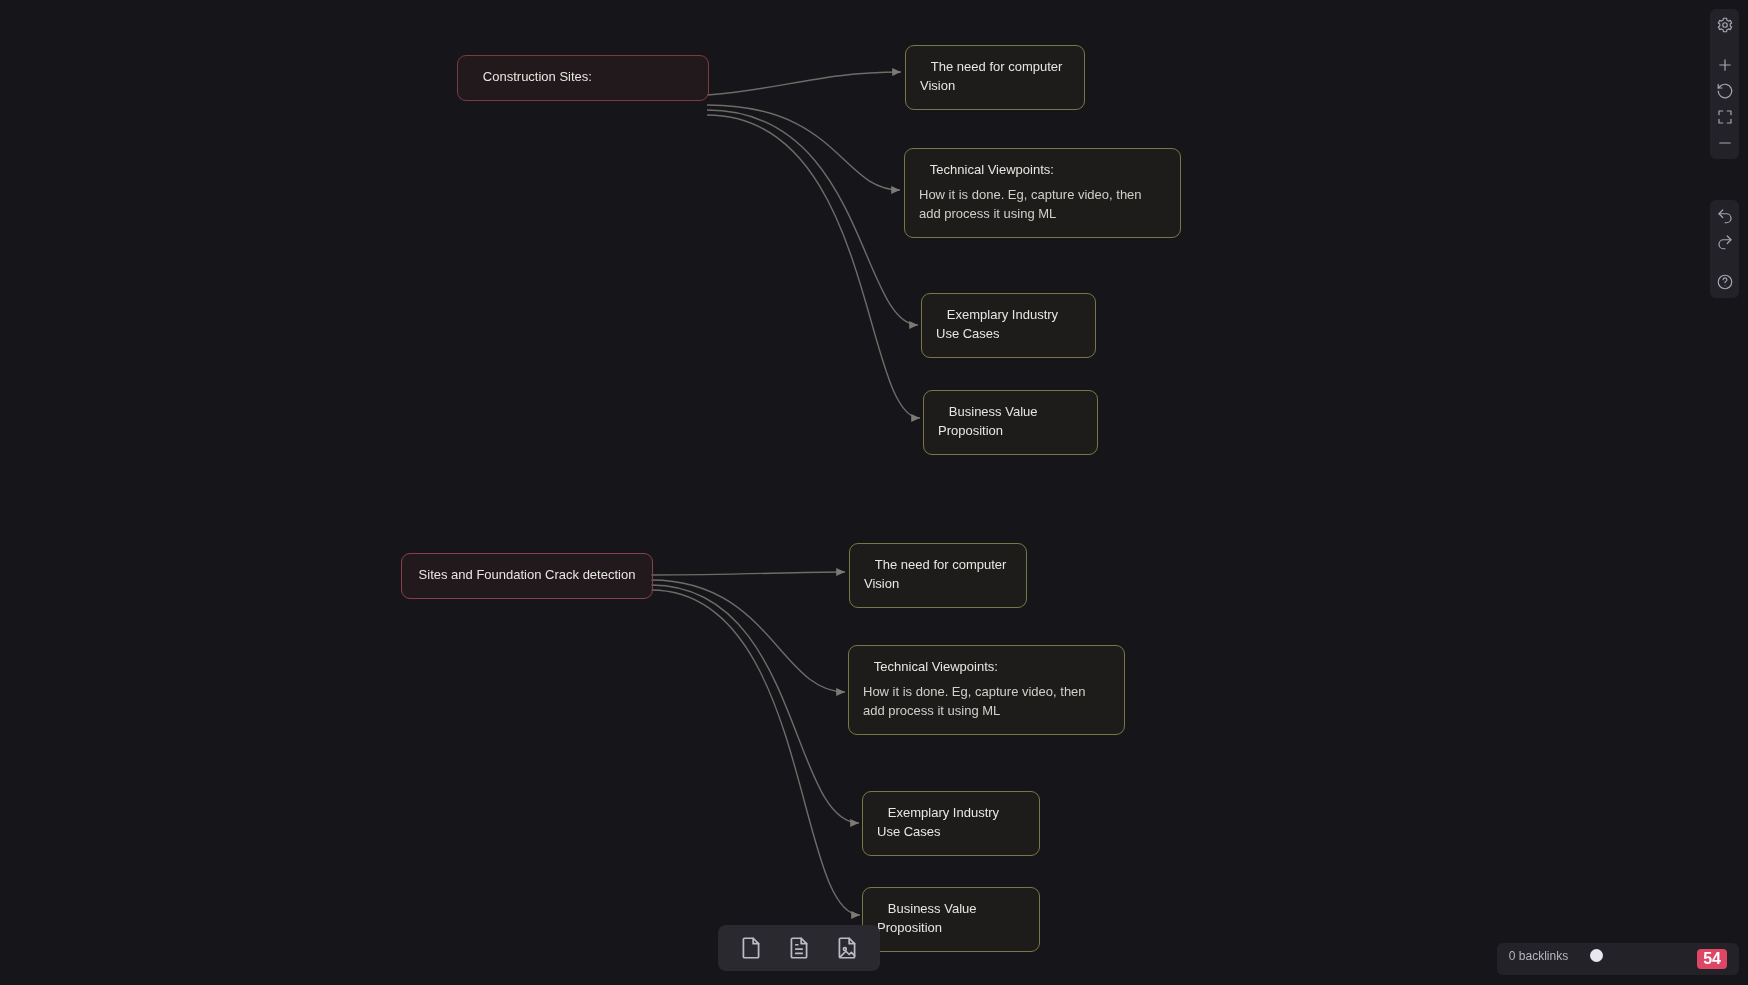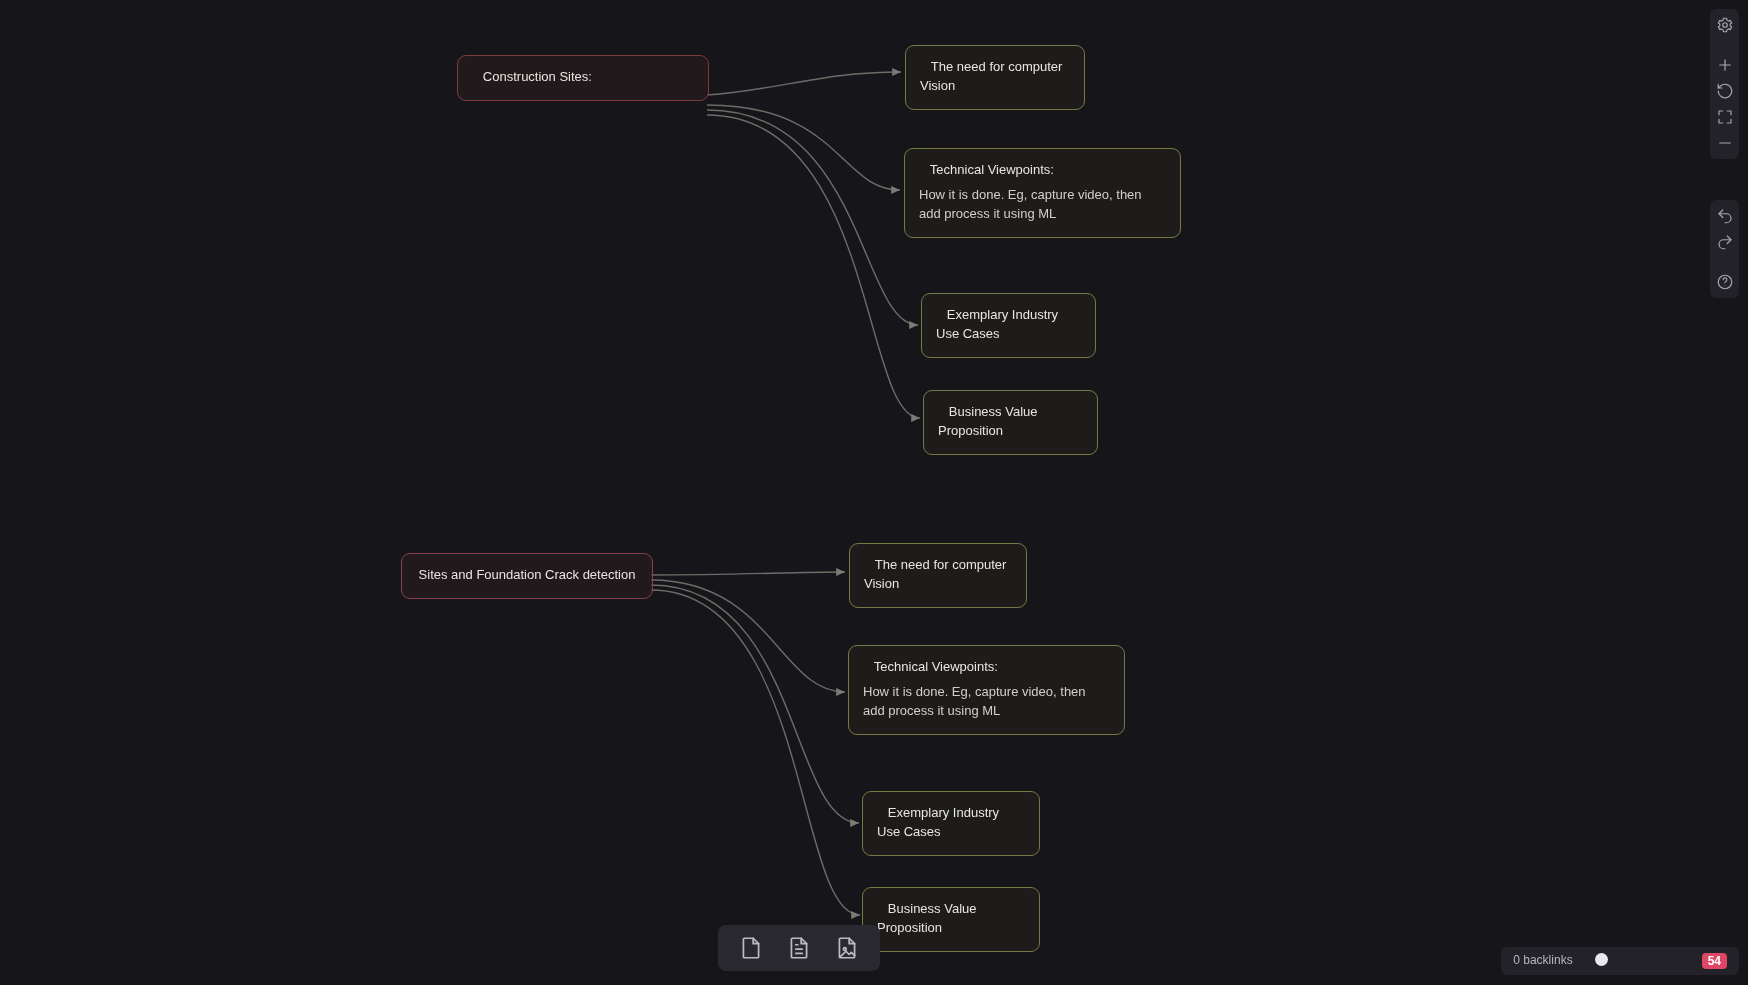--- a/index.html
+++ b/index.html
@@ -15,21 +15,21 @@
   .rtoolbar{position:absolute;right:9px;top:9px;width:29px;background:#232228;border-radius:6px;display:flex;flex-direction:column;align-items:center;gap:6px;padding:6px 0;}
   .rtoolbar .btn{width:20px;height:20px;display:flex;align-items:center;justify-content:center;color:#a7a5af;cursor:pointer;}
   .rgap{height:8px;}
   .rtoolbar2{position:absolute;right:9px;top:200px;width:29px;background:#232228;border-radius:6px;display:flex;flex-direction:column;align-items:center;gap:6px;padding:6px 0;}
   
   .btoolbar{position:absolute;left:718px;bottom:14px;background:#2a2930;border-radius:8px;display:flex;gap:18px;padding:8px 18px;}
   .btoolbar .bicon{width:30px;height:30px;display:flex;align-items:center;justify-content:center;color:#bcbac3;cursor:pointer;}
   
   .bright{position:absolute;right:9px;bottom:10px;background:#232228;border-radius:6px;display:flex;gap:22px;padding:6px 12px;font-size:12px;color:#b8b6be;}
   .dot{width:13px;height:13px;border-radius:50%;background:#e8e6ee;}
-  .badge{background:#dd4664;color:#fff;border-radius:4px;padding:1px 6px;font-size:12px;font-weight:600;}
+  .badge{background:#dd4664;color:#fff;border-radius:4px;padding:1px 6px;font-size:16px;font-weight:600;}
   svg.ic{width:18px;height:18px;stroke:#a7a5af;fill:none;stroke-width:1.6;stroke-linecap:round;stroke-linejoin:round;}
   .btoolbar svg.ic{width:26px;height:26px;stroke:#bcbac3;}
 </style>
 </head>
 <body>
 
 <div class="canvas">
 
   <svg class="edges">
     <defs>

